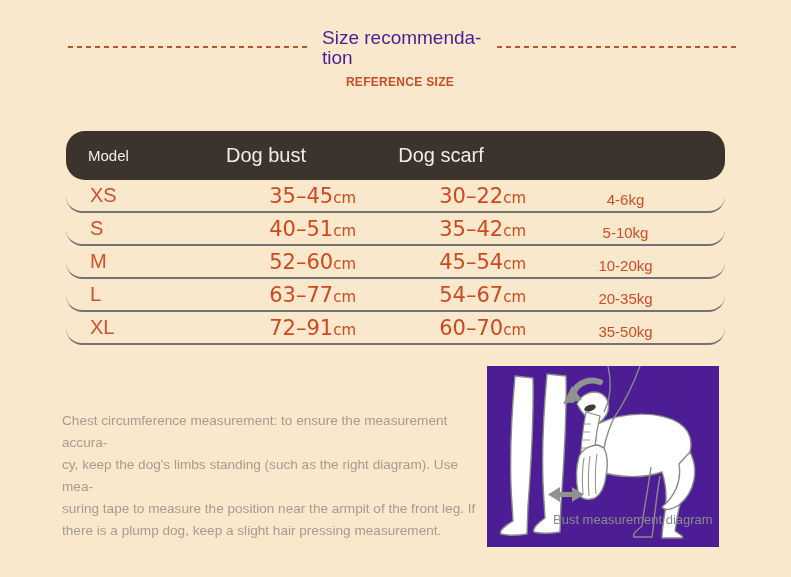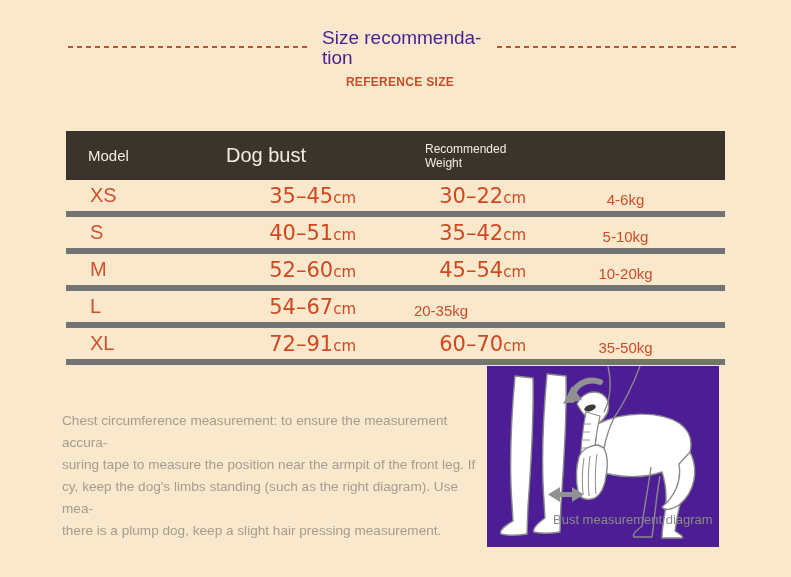--- a/index.html
+++ b/index.html
@@ -21,29 +21,29 @@
     position:absolute;left:322px;top:28px;width:175px;
     font-size:19px;line-height:19.5px;color:#4c1d95;
   }
   .page-subtitle{
     position:absolute;left:300px;top:75px;width:200px;
     text-align:center;font-size:12px;font-weight:bold;
     letter-spacing:.3px;color:#c94d28;
   }
   
   .size-table{position:absolute;left:66px;top:131px;width:659px;}
-  .grid-row{display:grid;grid-template-columns:110px 180px 170px 199px;align-items:center;}
+  .grid-row{display:grid;grid-template-columns:110px 180px 170px 199px;align-items:center;border-radius:19px;}
   .thead{
     height:49px;background:#3a342d;color:#f2ede4;
   }
   .th-model{padding-left:22px;font-size:15px;}
   .th-center{text-align:center;font-size:20px;}
   .th-weight{font-size:12px;line-height:14px;padding-left:69px;}
   .trow{
-    height:31px;border-bottom:6px solid #737373;
+    height:31px;border-bottom:2px solid #737373;
   }
   .cell-model{padding-left:24px;font-size:20px;color:#d0512d;}
   .cell-range{
     text-align:right;font-size:21px;color:#d1481f;
     font-family:"DejaVu Sans", sans-serif;
   }
   .cell-range .unit{font-size:15px;}
   .cell-weight{text-align:center;font-size:15px;color:#ce4c28;margin-top:8px;}
   
   .note{
@@ -72,24 +72,21 @@
   <div class="page-title">
     <div>Size recommenda-</div>
     <div>tion</div>
   </div>
   <div class="page-subtitle">REFERENCE SIZE</div>
 
   <div class="size-table">
     <div class="grid-row thead">
       <div class="th-model">Model</div>
       <div class="th-center">Dog bust</div>
-      <div class="th-weight">
-        <div>Recommended</div>
-        <div>Weight</div>
-      </div>
+      <div class="th-center">Dog scarf</div>
     </div>
 
     <div class="grid-row trow">
       <div class="cell-model">XS</div>
       <div class="cell-range"><span>35–45</span><span class="unit">cm</span></div>
       <div class="cell-range"><span>30–22</span><span class="unit">cm</span></div>
       <div class="cell-weight">4-6kg</div>
     </div>
 
     <div class="grid-row trow">
@@ -101,36 +98,37 @@
 
     <div class="grid-row trow">
       <div class="cell-model">M</div>
       <div class="cell-range"><span>52–60</span><span class="unit">cm</span></div>
       <div class="cell-range"><span>45–54</span><span class="unit">cm</span></div>
       <div class="cell-weight">10-20kg</div>
     </div>
 
     <div class="grid-row trow">
       <div class="cell-model">L</div>
+      <div class="cell-range"><span>63–77</span><span class="unit">cm</span></div>
       <div class="cell-range"><span>54–67</span><span class="unit">cm</span></div>
       <div class="cell-weight">20-35kg</div>
     </div>
 
     <div class="grid-row trow">
       <div class="cell-model">XL</div>
       <div class="cell-range"><span>72–91</span><span class="unit">cm</span></div>
       <div class="cell-range"><span>60–70</span><span class="unit">cm</span></div>
       <div class="cell-weight">35-50kg</div>
     </div>
   </div>
 
   <div class="note">
     <div>Chest circumference measurement: to ensure the measurement accura-</div>
+    <div>cy, keep the dog's limbs standing (such as the right diagram). Use mea-</div>
     <div>suring tape to measure the position near the armpit of the front leg. If</div>
-    <div>cy, keep the dog's limbs standing (such as the right diagram). Use mea-</div>
     <div>there is a plump dog, keep a slight hair pressing measurement.</div>
   </div>
 
   <div class="diagram-box">
     <svg width="232" height="181" viewBox="0 0 232 181">
       <g fill="#ffffff" stroke="#8a8a8a" stroke-width="1.4" stroke-linejoin="round">
 
         <path d="M28,10 C24,55 22,98 25,138 L26,155 C18,160 12,164 14,168 C22,170 34,169 40,168 L41,140 C44,100 47,58 46,12 Z"></path>
         <path d="M60,8 C56,52 54,95 57,135 L58,152 C51,157 45,162 47,166 C55,168 67,167 73,166 L74,138 C77,96 80,52 79,10 Z"></path>
 

